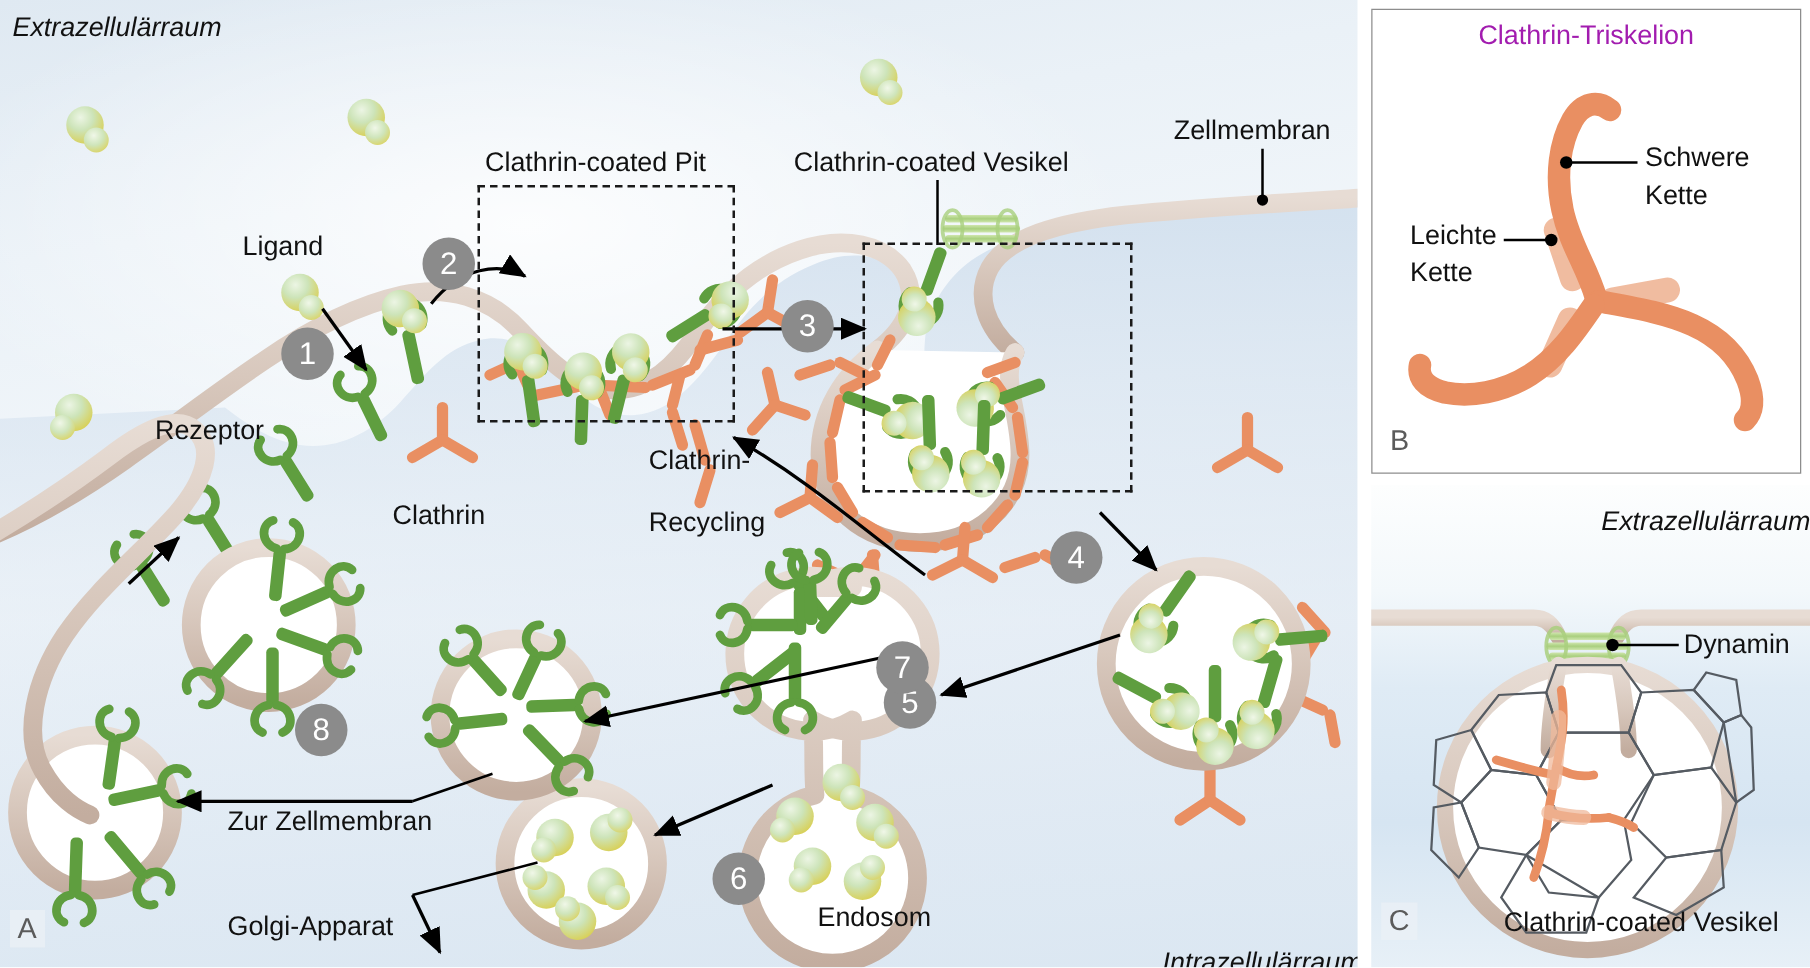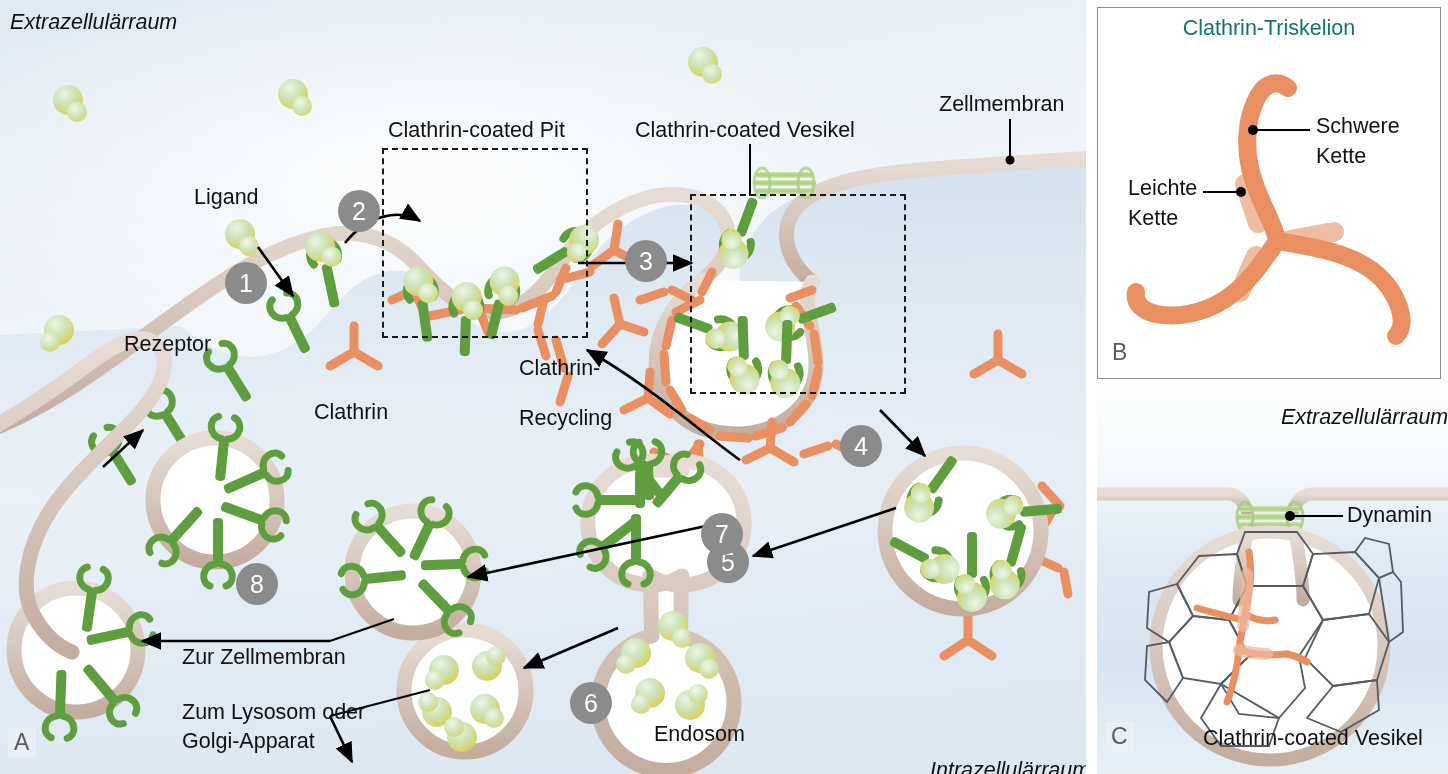--- a/index.html
+++ b/index.html
@@ -20,21 +20,21 @@
            color:#fff;font-size:25px;display:flex;align-items:center;justify-content:center;}
 
   svg{position:absolute;left:0;top:0;overflow:visible;}
   #svgA{width:1086px;height:774px;}
 
   
   #panelB{position:absolute;left:1097px;top:7px;width:344px;height:372px;background:#fff;
           border:1.5px solid #8d8d8d;box-sizing:border-box;overflow:hidden;}
   #panelC{position:absolute;left:1097px;top:388px;width:351px;height:386px;overflow:hidden;
           background:linear-gradient(180deg,#fdfefe 0%,#f3f8fb 22%,#dfebf5 42%,#d6e5f2 70%,#e7f0f7 100%);}
-  #panelB .title{position:absolute;top:8px;width:100%;text-align:center;font-size:21.5px;color:#0f766e;}
+  #panelB .title{position:absolute;top:8px;width:100%;text-align:center;font-size:21.5px;color:#a21caf;}
   .leaderdot{fill:#000;}
 </style>
 </head>
 <body>
 
 <div id="root">
 
   <div id="panelA">
     <div class="extra-bg"></div>
 
@@ -562,21 +562,20 @@
     <div class="label ital" style="left:930px;top:730px;margin-top:28px;">Intrazellulärraum</div>
     <div class="label" style="left:194px;top:185px;">Ligand</div>
     <div class="label" style="left:124px;top:332px;">Rezeptor</div>
     <div class="label" style="left:314px;top:370px;margin-top:30px;">Clathrin</div>
     <div class="label" style="left:939px;top:92px;">Zellmembran</div>
     <div class="label" style="left:388px;top:118px;">Clathrin-coated Pit</div>
     <div class="label" style="left:635px;top:118px;">Clathrin-coated Vesikel</div>
     <div class="label" style="left:519px;top:356px;">Clathrin-</div>
     <div class="label" style="left:519px;top:406px;">Recycling</div>
     <div class="label" style="left:182px;top:645px;">Zur Zellmembran</div>
-    <div class="label" style="left:182px;top:700px;">Zum Lysosom oder</div>
     <div class="label" style="left:182px;top:729px;">Golgi-Apparat</div>
     <div class="label" style="left:654px;top:722px;">Endosom</div>
 
     <div class="dashbox" style="left:382px;top:148px;width:206px;height:190px;"></div>
     <div class="dashbox" style="left:690px;top:194px;width:216px;height:200px;"></div>
 
     <div class="stepnum" style="left:225px;top:262px;">1</div>
     <div class="stepnum" style="left:338px;top:190px;">2</div>
     <div class="stepnum" style="left:625px;top:240px;">3</div>
     <div class="stepnum" style="left:840px;top:425px;">4</div>

